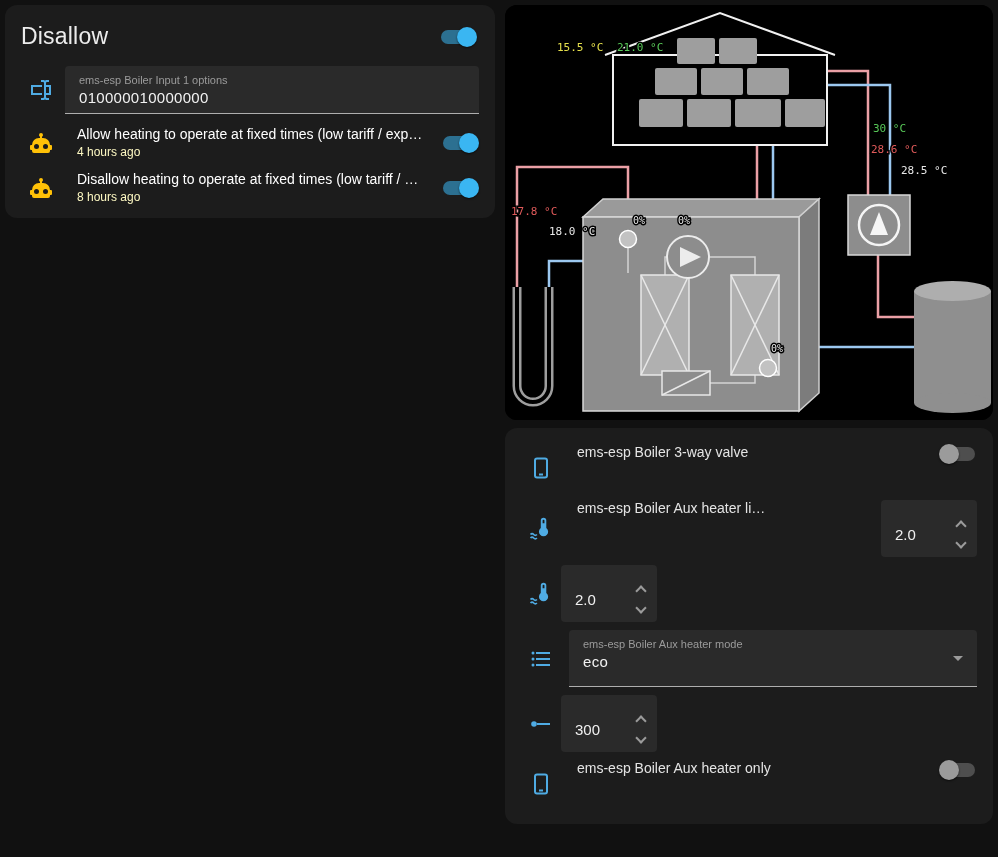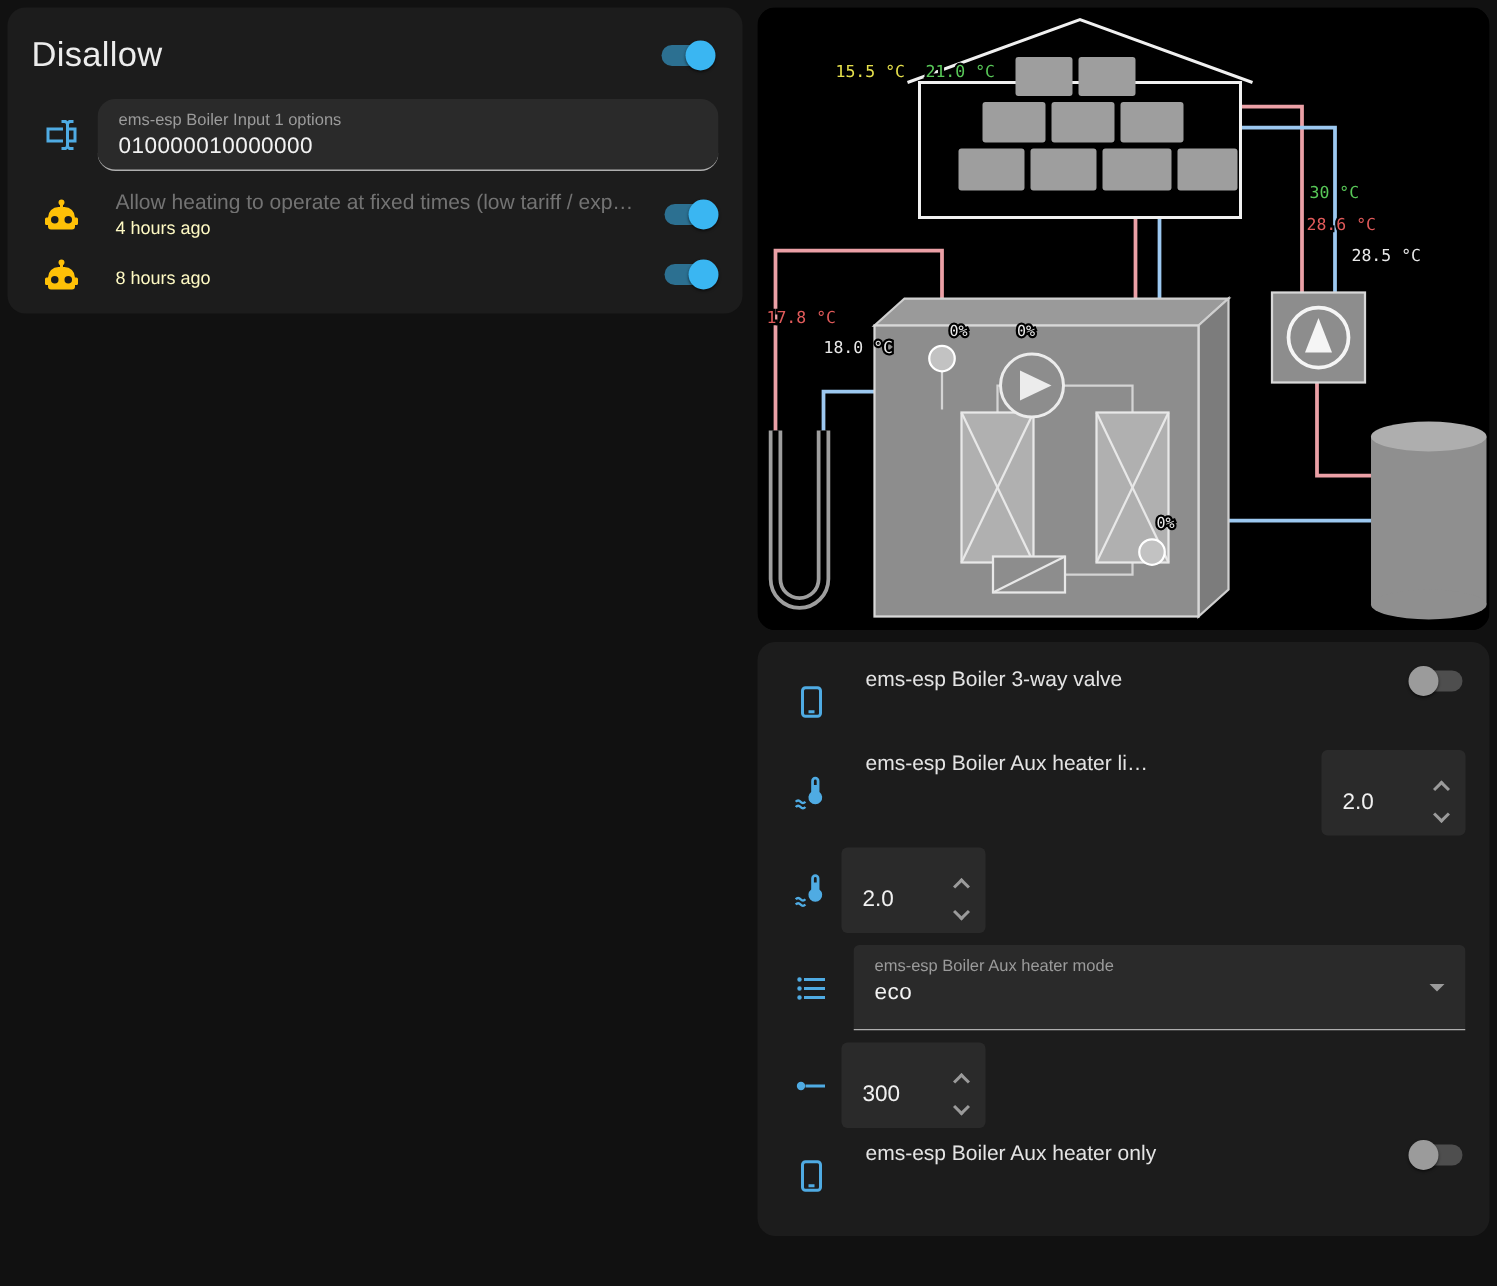--- a/index.html
+++ b/index.html
@@ -26,27 +26,27 @@
   .icon-amber { color:#ffc107; }
 
   
   .textfield, .selectfield {
     flex:1; background:#2a2a2a; border-radius:4px 4px 0 0;
     border-bottom:1px solid rgba(255,255,255,.62);
     padding:8px 14px 7px; cursor:text; min-width:0;
   }
   .tf-label { font-size:11px; color:#9b9b9b; white-space:nowrap; overflow:hidden; }
   .tf-value { font-size:15px; color:#f2f2f2; margin-top:3px; letter-spacing:.3px; white-space:nowrap; overflow:hidden; }
-  .textfield { margin-left:4px;border-radius:12px; }
+  .textfield { margin-left:4px; }
   .selectfield { margin-left:8px; position:relative; cursor:pointer; }
   .select-caret { position:absolute; right:14px; top:50%; margin-top:-2px; width:0; height:0;
     border-left:5px solid transparent; border-right:5px solid transparent; border-top:5px solid #9b9b9b; }
 
   .item-texts { flex:1; min-width:0; padding-right:8px; margin-left:16px; }
-  .item-name { font-size:14px; color:#737373; white-space:nowrap; overflow:hidden; }
+  .item-name { font-size:14px; color:#ffffff; white-space:nowrap; overflow:hidden; }
   .item-secondary { font-size:12px; color:#fef9c3; margin-top:3px; }
 
   
   .switch { position:relative; width:38px; height:20px; flex:none; cursor:pointer; }
   .switch .track { position:absolute; left:2px; top:3px; width:34px; height:14px; border-radius:7px; background:#4e4e4e; }
   .switch .thumb { position:absolute; left:0; top:0; width:20px; height:20px; border-radius:50%;
     background:#9b9b9b; box-shadow:0 1px 2px rgba(0,0,0,.6); }
   .switch.on .track { background:rgba(58,182,242,.55); }
   .switch.on .thumb { left:18px; background:#3ab6f2; }
 
@@ -115,20 +115,21 @@
         </div>
       </div>
 
       <div class="row" style="padding-bottom:14px;">
         <div class="icon-box">
           <svg class="icon icon-amber" viewBox="0 0 24 24">
             <path fill="currentColor" d="M12,2A2,2 0 0,1 14,4C14,4.74 13.6,5.39 13,5.73V7H14A7,7 0 0,1 21,14H22A1,1 0 0,1 23,15V18A1,1 0 0,1 22,19H21V20A2,2 0 0,1 19,22H5A2,2 0 0,1 3,20V19H2A1,1 0 0,1 1,18V15A1,1 0 0,1 2,14H3A7,7 0 0,1 10,7H11V5.73C10.4,5.39 10,4.74 10,4A2,2 0 0,1 12,2M7.5,13A2.5,2.5 0 0,0 5,15.5A2.5,2.5 0 0,0 7.5,18A2.5,2.5 0 0,0 10,15.5A2.5,2.5 0 0,0 7.5,13M16.5,13A2.5,2.5 0 0,0 14,15.5A2.5,2.5 0 0,0 16.5,18A2.5,2.5 0 0,0 19,15.5A2.5,2.5 0 0,0 16.5,13Z"></path>
           </svg>
         </div>
         <div class="item-texts">
+          <div class="item-name">Disallow heating to operate at fixed times (low tariff / …</div>
           <div class="item-secondary">8 hours ago</div>
         </div>
         <div class="switch on">
           <div class="track"></div>
           <div class="thumb"></div>
         </div>
       </div>
     </div>
   </div>
 

